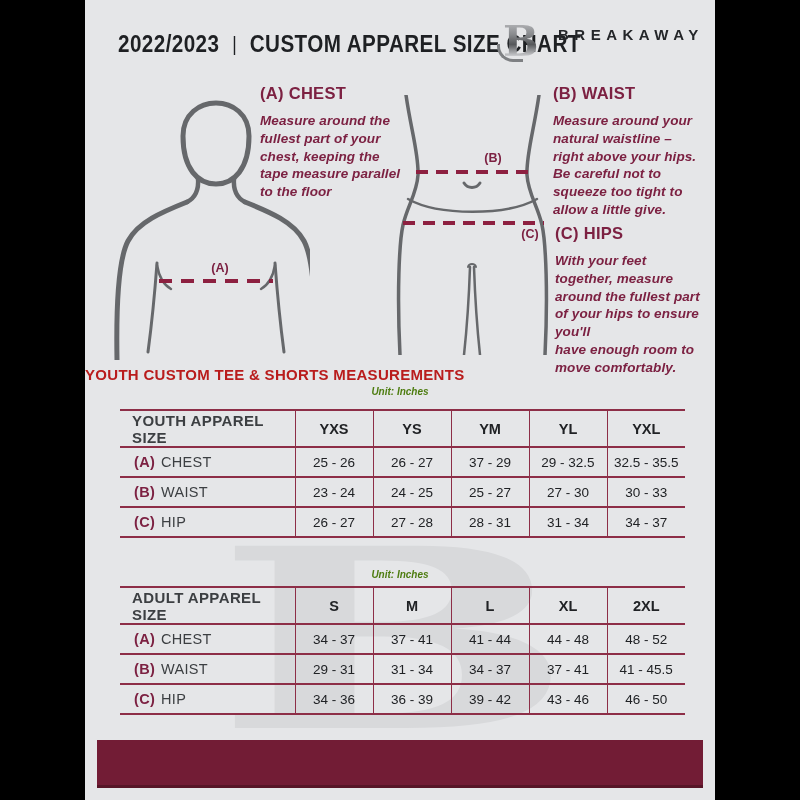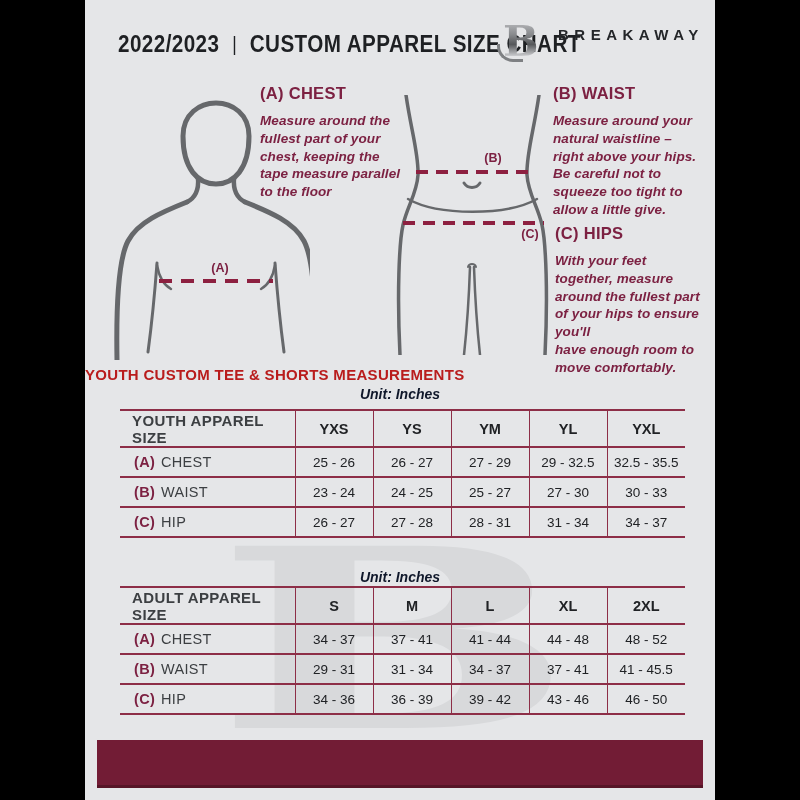--- a/index.html
+++ b/index.html
@@ -46,22 +46,22 @@
   .guide-head{font-size:16.5px;font-weight:800;color:var(--maroon);letter-spacing:.3px;}
   .guide-body{margin-top:9px;font-size:13.5px;font-style:italic;font-weight:bold;color:var(--maroon);
     line-height:1.32;white-space:pre-line;letter-spacing:.1px;}
   .g-chest{left:175px;top:84px;width:170px;}
   .g-waist{left:468px;top:84px;width:162px;}
   .g-hips{left:470px;top:224px;width:162px;}
 
   
   .sec-title{position:absolute;left:0;width:596px;text-align:left;font-size:15px;font-weight:bold;
     color:#b91c1c;letter-spacing:.3px;z-index:2;}
-  .sec-unit{position:absolute;left:0;width:630px;text-align:center;font-size:14px;font-style:italic;
-    font-weight:bold;color:#0f172a;z-index:2;}
+  .sec-unit{position:absolute;left:0;width:630px;text-align:center;font-size:10px;font-style:italic;
+    font-weight:bold;color:#4d7c0f;z-index:2;}
 
   
   table.size-table{position:absolute;left:35px;width:565px;border-collapse:collapse;table-layout:fixed;z-index:2;}
   col.c0{width:175px;}
   col.cx{width:78px;}
   .size-table th,.size-table td{padding:0;}
   .size-table thead th{border-top:2px solid var(--line);border-bottom:2px solid var(--line);height:37px;}
   .size-table tbody td{border-bottom:2px solid var(--line);height:30px;}
   .size-table th.sz,.size-table td.val{border-left:1.5px solid var(--line);text-align:center;}
   .size-table th.lbl{text-align:left;padding-left:12px;font-weight:700;font-size:15px;color:var(--ink-soft);letter-spacing:.4px;}
@@ -172,21 +172,21 @@
         <th class="sz">YM</th>
         <th class="sz">YL</th>
         <th class="sz">YXL</th>
       </tr>
     </thead>
     <tbody>
       <tr>
         <td class="lbl"><span class="pfx">(A)</span><span>CHEST</span></td>
         <td class="val">25 - 26</td>
         <td class="val">26 - 27</td>
-        <td class="val">27 - 29</td>
+        <td class="val">37 - 29</td>
         <td class="val">29 - 32.5</td>
         <td class="val">32.5 - 35.5</td>
       </tr>
       <tr>
         <td class="lbl"><span class="pfx">(B)</span><span>WAIST</span></td>
         <td class="val">23 - 24</td>
         <td class="val">24 - 25</td>
         <td class="val">25 - 27</td>
         <td class="val">27 - 30</td>
         <td class="val">30 - 33</td>

